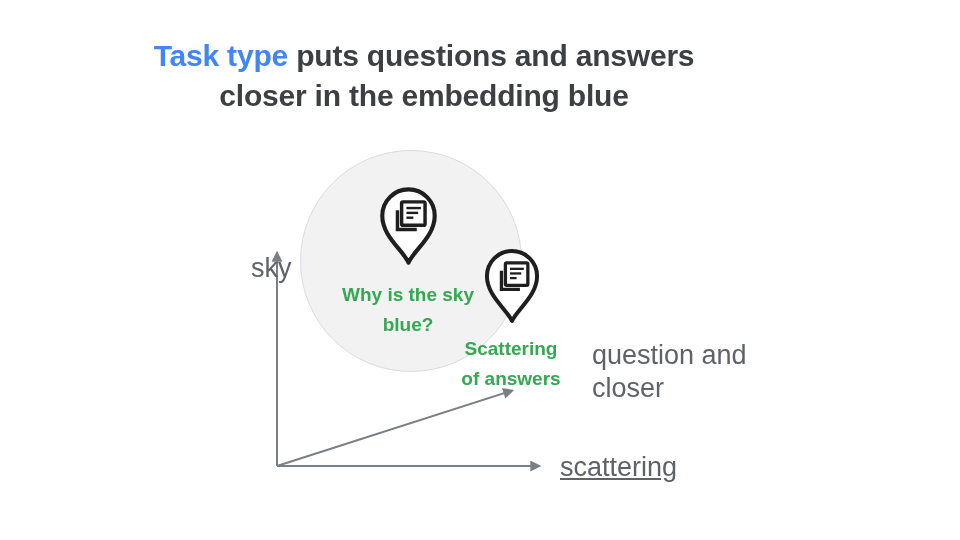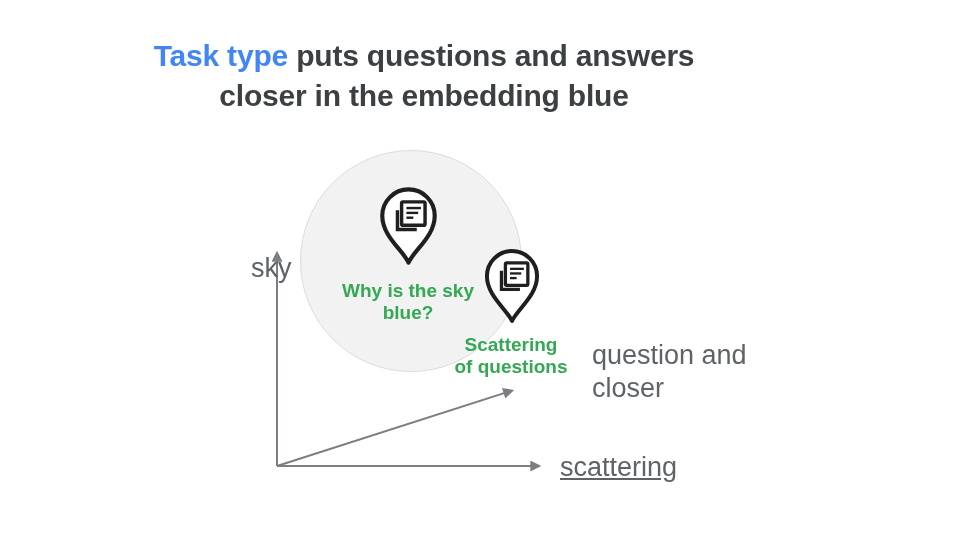--- a/index.html
+++ b/index.html
@@ -90,21 +90,21 @@
     stroke: #1F1F1F;
     stroke-width: 3.5;
   }
 
   
   .caption {
     position: absolute;
     color: #34A853;
     font-weight: bold;
     font-size: 19px;
-    line-height: 22px;
+    line-height: 30px;
     text-align: center;
   }
   .caption-1 { left: 342px; top: 280px; width: 132px; }
   .caption-2 { left: 453px; top: 334px; width: 116px; }
 
   
   .axis-label {
     position: absolute;
     color: #5F6368;
     font-size: 27px;
@@ -156,19 +156,19 @@
     <g>
       <path class="page-back" d="M34 36 V64 H62"></path>
       <rect class="page-front" x="40" y="24" width="34" height="34" rx="2"></rect>
       <path class="page-line" d="M47 33 H68"></path>
       <path class="page-line" d="M47 40 H64"></path>
       <path class="page-line" d="M47 47 H57"></path>
     </g>
   </svg>
 
   <div class="caption caption-1">Why is the sky blue?</div>
-  <div class="caption caption-2">Scattering of questions</div>
+  <div class="caption caption-2">Scattering of answers</div>
 
   <div class="axis-label label-sky">sky</div>
   <div class="axis-label label-scattering">scattering</div>
   <div class="axis-label label-qa">question and closer</div>
 
 </div>
 
 </body></html>

